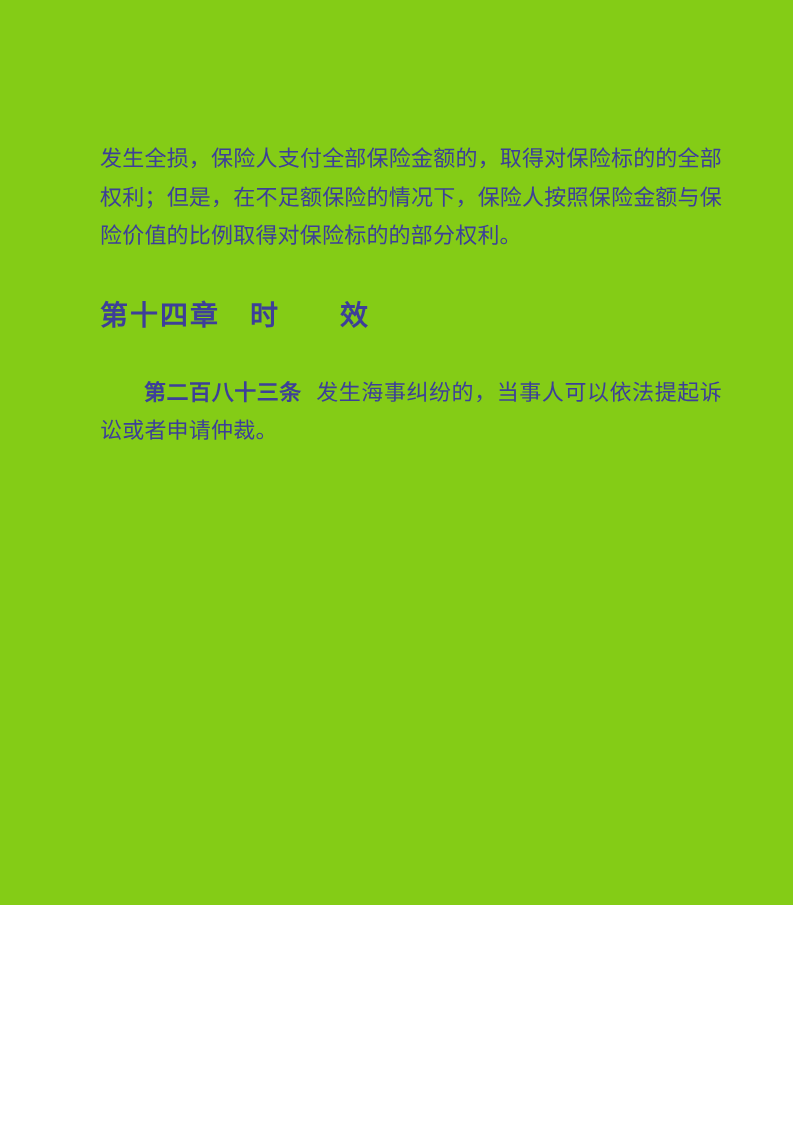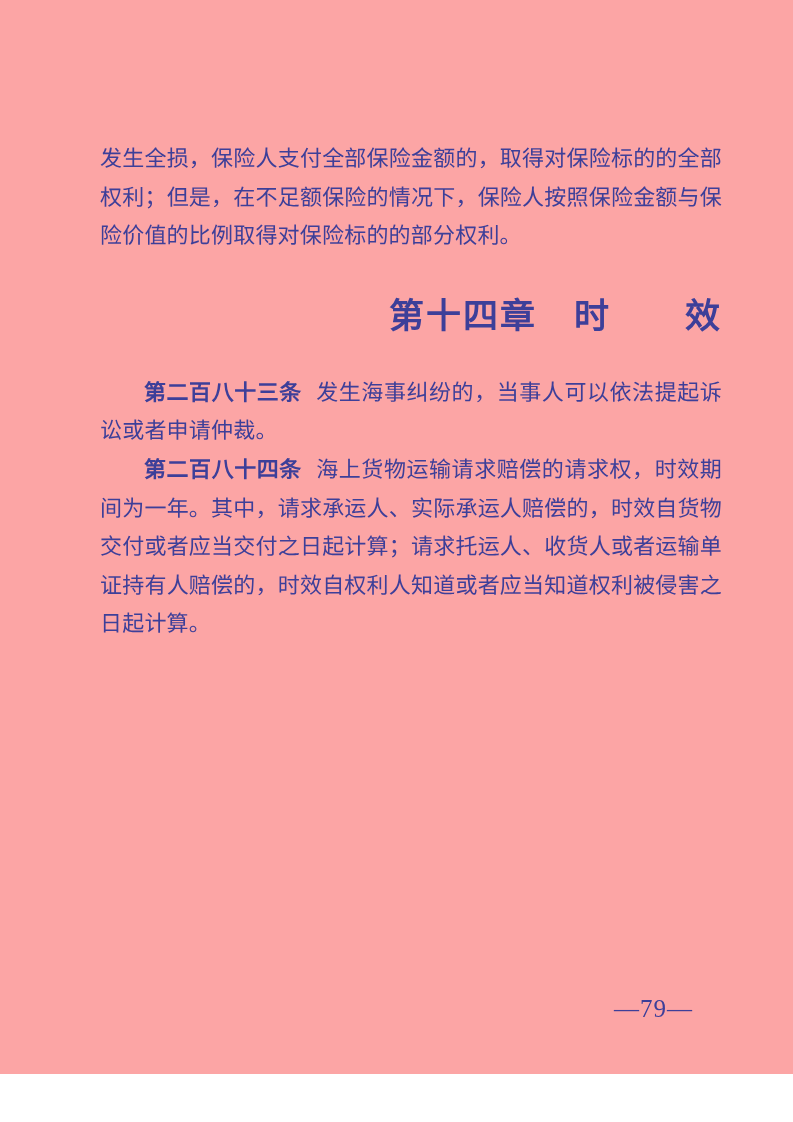--- a/index.html
+++ b/index.html
@@ -3,22 +3,22 @@
 <meta charset="utf-8">
 <style>
   html, body {
     margin: 0;
     padding: 0;
     background: #ffffff;
   }
   .page {
     position: relative;
     width: 793px;
-    height: 1074px;
-    background: #fca5a5;
+    height: 905px;
+    background: #84cc16;
     overflow: hidden;
     font-family: "Liberation Serif", serif;
     color: #3d3f99;
   }
   .text-column {
     position: absolute;
     left: 100px;
     top: 140px;
     width: 622px;
   }
@@ -39,23 +39,23 @@
     font-weight: bold;
   }
   .art-num:not(:empty) {
     margin-right: 0.65em;
     font-family: Liberation Serif, serif;
   }
   .chapter {
     margin: 40px 0 38px 0;
     font-family: "Liberation Sans", sans-serif;
     font-weight: bold;
-    font-size: 35px;
+    font-size: 28px;
     line-height: 40px;
-    text-align: right;
+    text-align: left;
     letter-spacing: 2px;
     color: #3d3f99;
   }
   .page-number {
     position: absolute;
     top: 997px;
     right: 100px;
     font-size: 25px;
     line-height: 24px;
     letter-spacing: 1px;
@@ -68,21 +68,20 @@
 
 <div class="page">
   <div class="text-column">
 
     <p class="para intro">发生全损，保险人支付全部保险金额的，取得对保险标的的全部权利；但是，在不足额保险的情况下，保险人按照保险金额与保险价值的比例取得对保险标的的部分权利。</p>
 
     <h2 class="chapter">第十四章　时　　效</h2>
 
     <p class="para article"><span class="art-num">第二百八十三条</span><span>发生海事纠纷的，当事人可以依法提起诉讼或者申请仲裁。</span></p>
 
-    <p class="para article"><span class="art-num">第二百八十四条</span><span>海上货物运输请求赔偿的请求权，时效期间为一年。其中，请求承运人、实际承运人赔偿的，时效自货物交付或者应当交付之日起计算；请求托运人、收货人或者运输单证持有人赔偿的，时效自权利人知道或者应当知道权利被侵害之日起计算。</span></p>
 
 
 
 
   </div>
 
   <div class="page-number">—79—</div>
 </div>
 
 </body></html>

